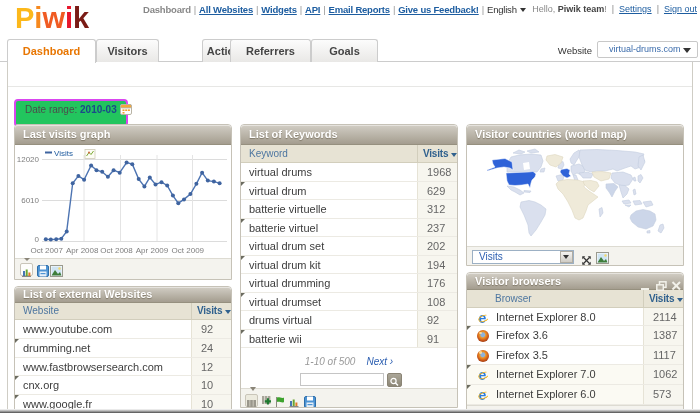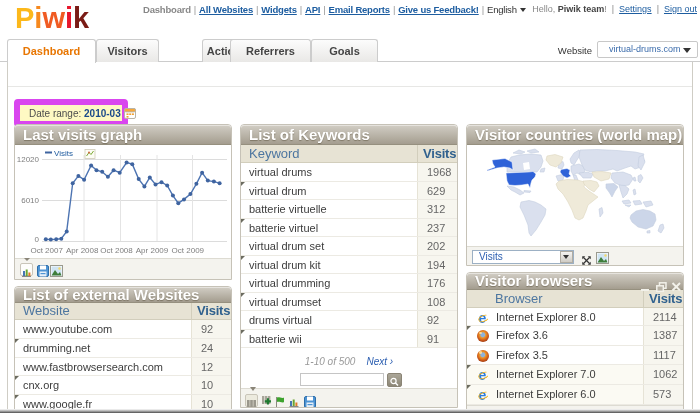--- a/index.html
+++ b/index.html
@@ -25,27 +25,27 @@
 .tab.active { background:#fff; color:#e87602; height:24px; z-index:2;}
 #websitesel { position:absolute; right:2px; top:41px; width:101px; height:17px; background:#fff; border:1px solid #c8c8c8; border-radius:2px; font-size:9px; color:#3a6bab; line-height:15px; padding-left:11px; }
 #websitesel .arr { position:absolute; right:6px; top:6px; width:0; height:0; border-left:4px solid transparent; border-right:4px solid transparent; border-top:5px solid #333; }
 #weblabel { position:absolute; right:108px; top:45px; font-size:9.5px; color:#333; }
 
 
 #content { position:absolute; left:7px; top:62px; width:686px; height:351px; background:#fff; border-left:1px solid #cfcdc5; border-right:1px solid #cfcdc5;}
 #dash { position:absolute; left:0px; top:24px; width:684px; height:327px; background:#fff; border-top:1px solid #e7e7e5; }
 #bottombar { position:absolute; left:0; top:409px; width:700px; height:4px; background:linear-gradient(#ffffff,#8a8a8a 70%,#4a4a4a); z-index:50;}
 
-.btn { position:absolute; height:28px; background:#fef9c3; border:6px solid #d946ef; border-radius:4px; font-size:10px; color:#4c4c4c; line-height:18px; white-space:nowrap;}
+.btn { position:absolute; height:28px; background:#22c55e; border:2px solid #d946ef; border-radius:4px; font-size:10px; color:#4c4c4c; line-height:18px; white-space:nowrap;}
 
 
 .widget { position:absolute; width:218px; background:#fff; border:1px solid #c6c2b7; border-radius:4px 4px 0 0; overflow:hidden;}
 .whead { height:20px; background:linear-gradient(#d2cec5,#a49d8f); border-bottom:1px solid #96907f; border-radius:3px 3px 0 0;
-  color:#fff; font-size:15px; font-weight:bold; line-height:19px; padding-left:8px; text-shadow:0 1px 1px rgba(90,80,60,.55); position:relative; box-shadow:inset 0 1px 0 rgba(255,255,255,.45);}
-.thead { display:flex; background:#e7e3d4; border-bottom:1px solid #d2cebc; color:#4d76a0; font-size:13px; }
+  color:#fff; font-size:11px; font-weight:bold; line-height:19px; padding-left:8px; text-shadow:0 1px 1px rgba(90,80,60,.55); position:relative; box-shadow:inset 0 1px 0 rgba(255,255,255,.45);}
+.thead { display:flex; background:#e7e3d4; border-bottom:1px solid #d2cebc; color:#4d76a0; font-size:10px; }
 .thead .c1 { flex:1; padding:0 0 0 8px; }
 .thead .c2 { width:40px; font-weight:bold; color:#30618e; border-left:1px solid #d2cebc; padding-left:5px; white-space:nowrap; letter-spacing:-0.2px;}
 .thead .c2 .sarr { display:inline-block; width:0; height:0; border-left:3.5px solid transparent; border-right:3.5px solid transparent; border-top:4px solid #30618e; margin-left:3px; }
 .trow { display:flex; border-bottom:1px solid #eceae3; background:#fff; font-size:11px; color:#3c3c3c; position:relative;}
 .trow .c1 { flex:1; padding-left:8px; position:relative; overflow:hidden; white-space:nowrap;}
 .trow .c2 { width:40px; background:#f7f6ef; color:#666; border-left:1px solid #e6e3d6; padding-left:9px; }
 .fold { position:absolute; left:0; top:0; width:0; height:0; border-top:4px solid #6b6b5f; border-right:4px solid transparent; }
 .bicon { display:inline-block; width:12px; height:12px; border-radius:50%; vertical-align:-3px; margin:0 7px 0 2px; }
 .bicon.ie { position:relative; }
 .bicon.ie::before { content:"e"; position:absolute; left:1.5px; top:-3.5px; font-size:14px; font-weight:bold; color:#2b7de0; font-family:"Liberation Sans",sans-serif; }

